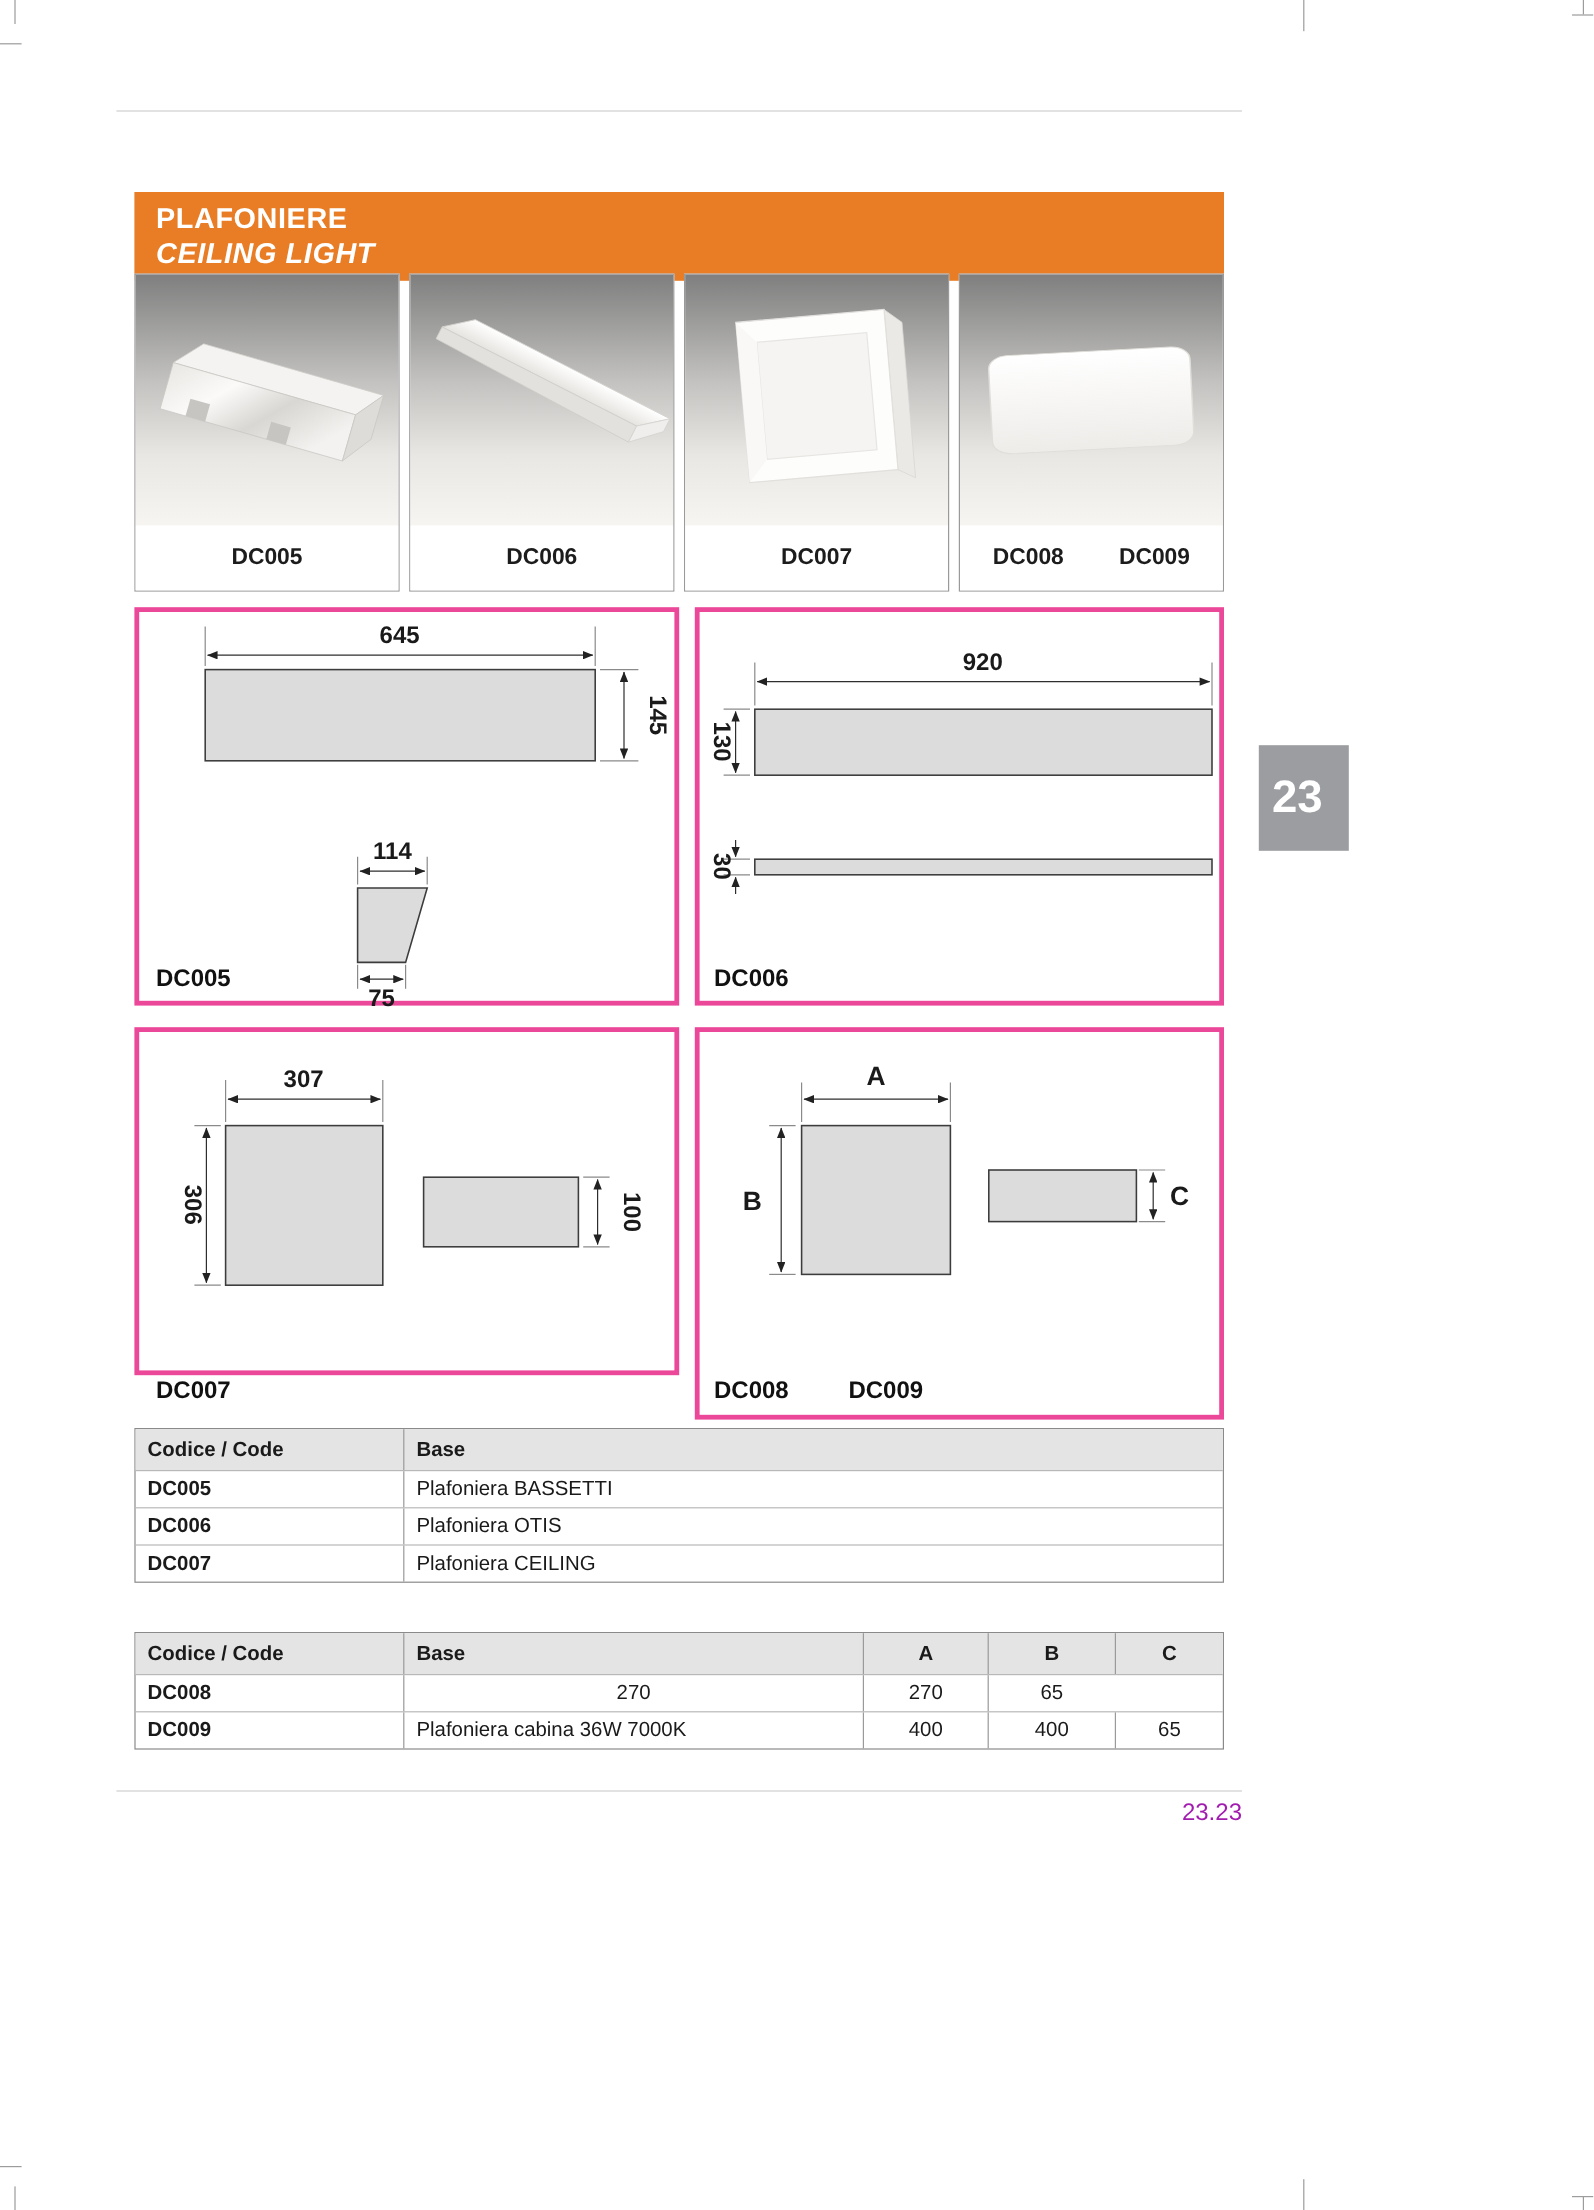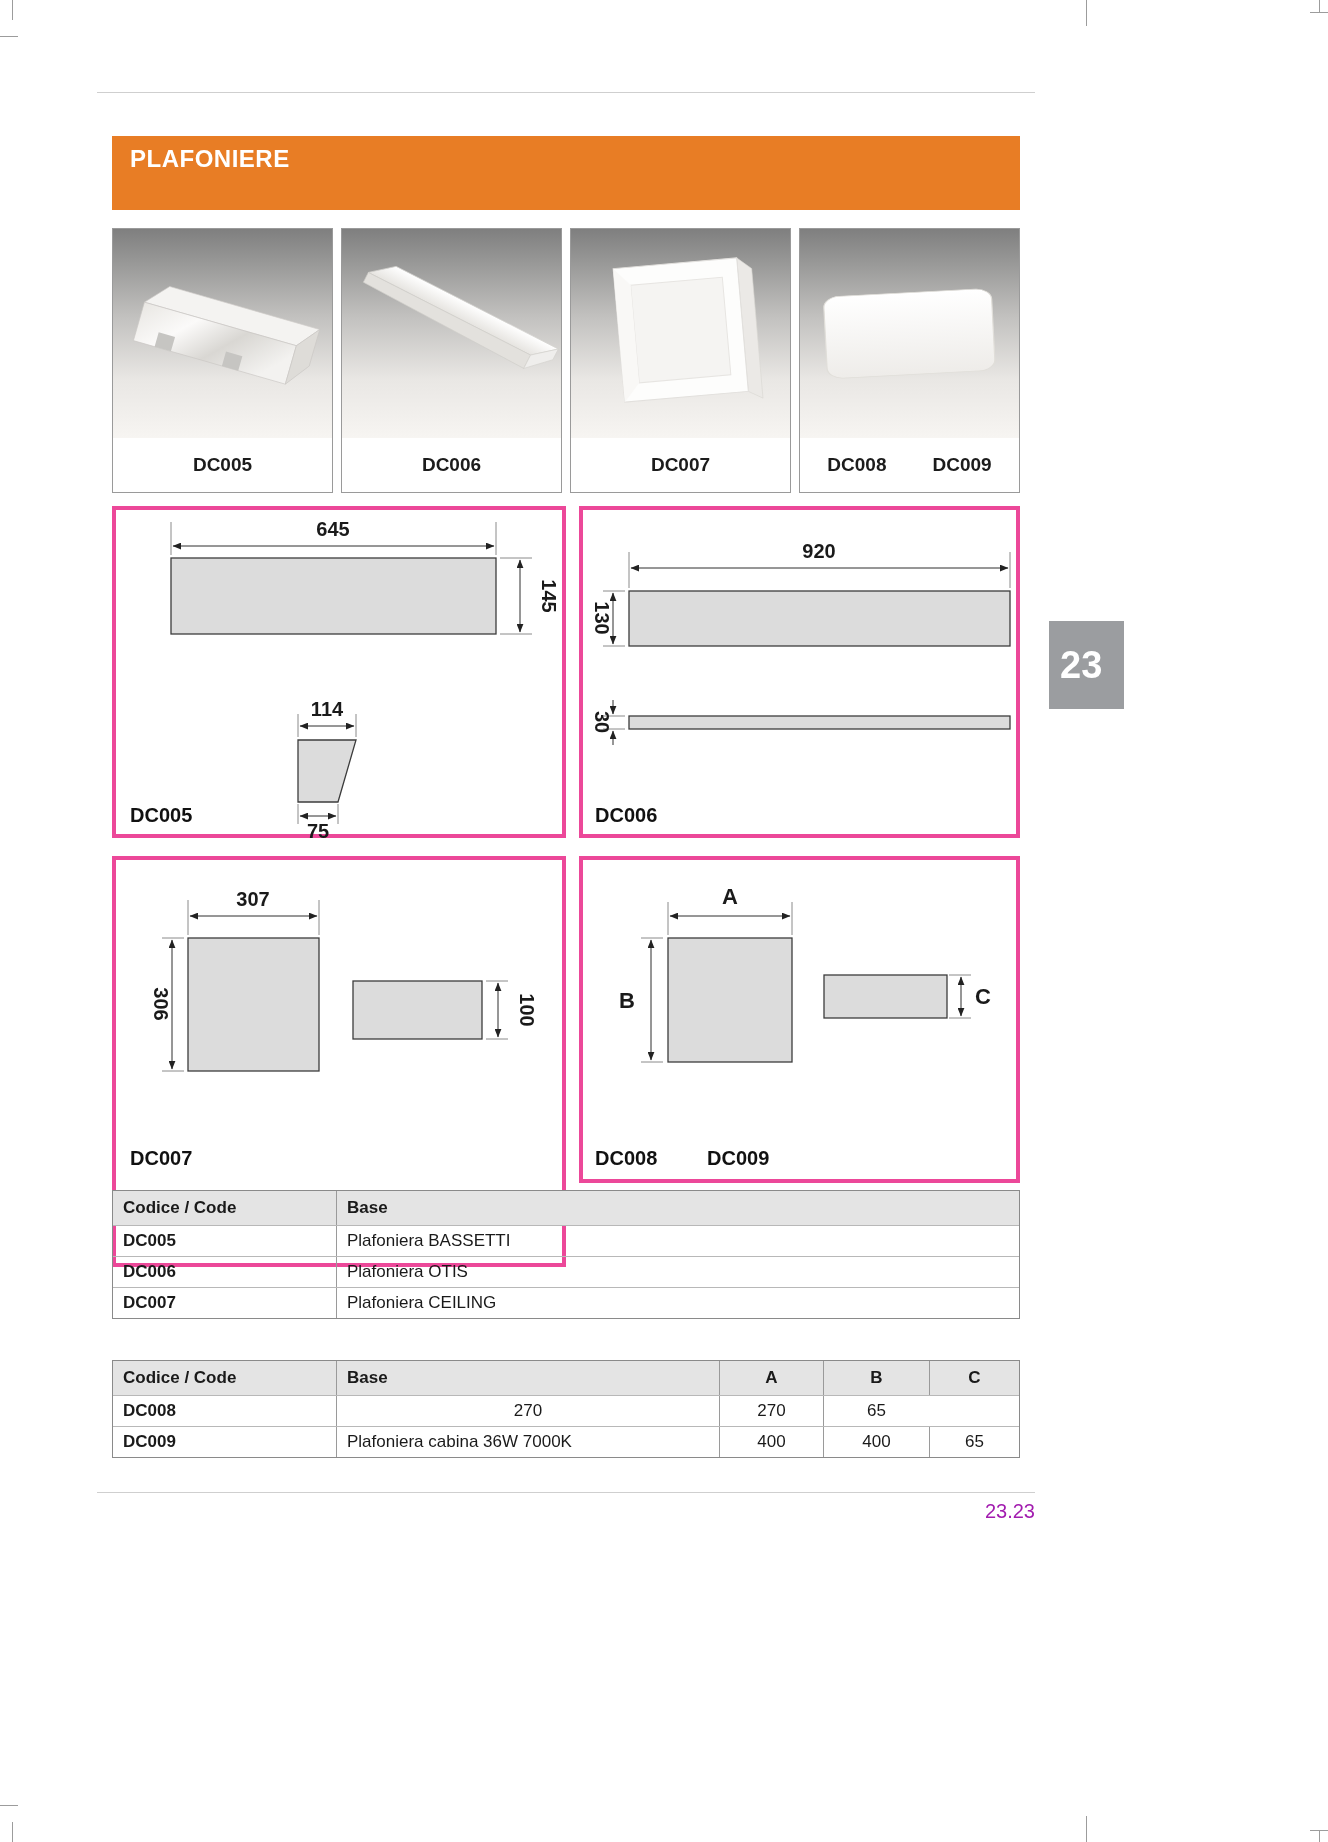--- a/index.html
+++ b/index.html
@@ -61,22 +61,23 @@
   <div class="mark" style="left:1310px;top:12px;width:18px;height:1px;"></div>
   <div class="mark" style="left:1319px;top:0;width:1px;height:12px;"></div>
   <div class="mark" style="left:0;top:1805px;width:18px;height:1px;"></div>
   <div class="mark" style="left:12px;top:1822px;width:1px;height:20px;"></div>
   <div class="mark" style="left:1086px;top:1816px;width:1px;height:26px;"></div>
   <div class="mark" style="left:1310px;top:1830px;width:18px;height:1px;"></div>
   <div class="mark" style="left:1319px;top:1830px;width:1px;height:12px;"></div>
 
   <div class="rule" style="top:92px;"></div>
 
-  <div class="banner" style="background:#e87d25;">
+  <div class="banner" style="background:#e87d25;margin-top:24px;">
     <div class="banner-title">PLAFONIERE</div>
+    <div class="banner-subtitle">CEILING LIGHT</div>
   </div>
 
   <div class="photo-box" style="left:112px;">
     <div class="photo">
       <svg width="219" height="209">
         <defs>
             <linearGradient id="g1" x1="0" y1="0" x2="1" y2="0.25">
           <stop offset="0" stop-color="#e9e7e3"></stop>
               <stop offset="0.35" stop-color="#fbfaf9"></stop>
           <stop offset="0.65" stop-color="#d9d7d3"></stop>
@@ -193,21 +194,21 @@
       <rect class="shape" x="46" y="206" width="381" height="13"></rect>
       <line class="extline" x1="20" y1="206" x2="42" y2="206"></line>
       <line class="extline" x1="20" y1="219" x2="42" y2="219"></line>
       <line class="dimline" x1="30" y1="190" x2="30" y2="204" marker-end="url(#arr)"></line>
       <line class="dimline" x1="30" y1="235" x2="30" y2="221" marker-end="url(#arr)"></line>
       <text class="dim" x="12" y="212" text-anchor="middle" transform="rotate(90 12 212)">30</text>
       <text class="code-lbl" x="12" y="312">DC006</text>
     </svg>
   </div>
 
-  <div class="draw-box" style="left:112px;top:856px;width:454px;height:411px;">
+  <div class="draw-box" style="left:112px;top:856px;width:454px;height:290px;">
     <svg width="452" height="325">
       <rect class="shape" x="72" y="78" width="131" height="133"></rect>
       <line class="extline" x1="72" y1="40" x2="72" y2="75"></line>
       <line class="extline" x1="203" y1="40" x2="203" y2="75"></line>
       <line class="dimline" x1="74" y1="56" x2="201" y2="56" marker-start="url(#arr)" marker-end="url(#arr)"></line>
       <text class="dim" x="137" y="46" text-anchor="middle">307</text>
       <line class="extline" x1="46" y1="78" x2="68" y2="78"></line>
       <line class="extline" x1="46" y1="211" x2="68" y2="211"></line>
       <line class="dimline" x1="56" y1="80" x2="56" y2="209" marker-start="url(#arr)" marker-end="url(#arr)"></line>
       <text class="dim" x="38" y="144" text-anchor="middle" transform="rotate(90 38 144)">306</text>

